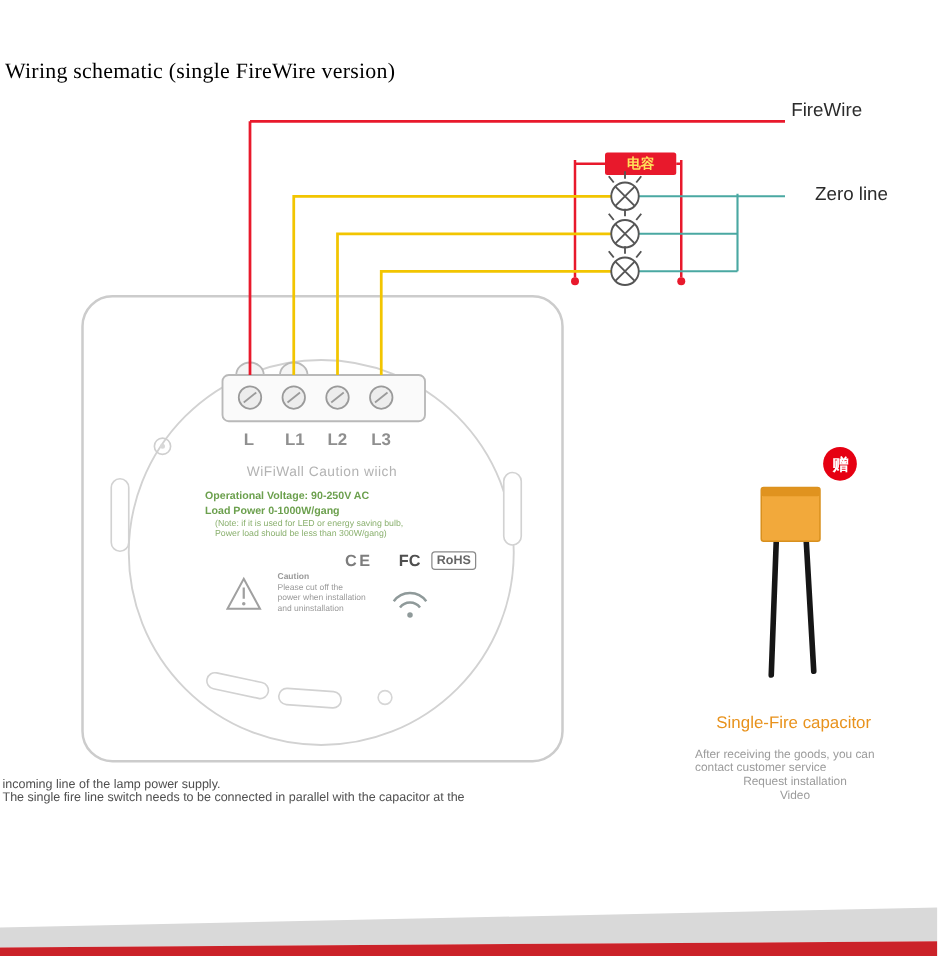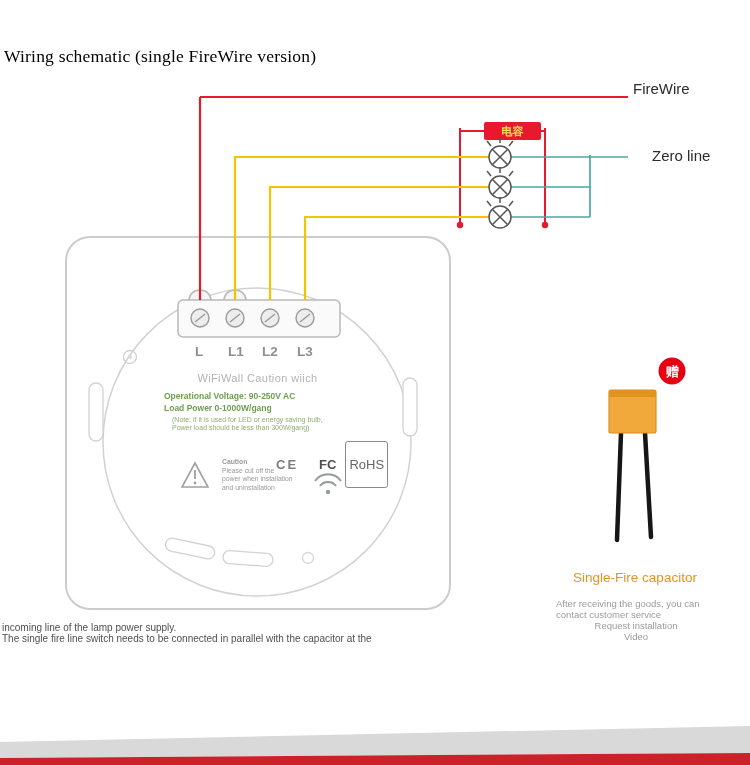--- a/index.html
+++ b/index.html
@@ -17,21 +17,21 @@
   .terminal{font-size:13.5px;font-weight:bold;color:#8f8f8f;top:344px;}
   .t-l{left:195px}.t-l1{left:228px}.t-l2{left:262px}.t-l3{left:297px}
   .product-name{left:150px;top:372px;width:215px;text-align:center;font-size:11px;color:#b3b3b3;letter-spacing:.4px;}
   .spec{left:164px;font-size:8.5px;font-weight:bold;color:#6ca04e;}
   .spec1{top:391px}.spec2{top:403px}
   .specnote{left:172px;font-size:7px;color:#8ab06e;}
   .note1{top:416px}.note2{top:424px}
   .certs{left:276px;top:441px;display:flex;gap:9px;align-items:center;}
   .ce{font-size:13px;font-weight:bold;color:#7d7d7d;letter-spacing:2px;}
   .fc{font-size:13px;font-weight:bold;color:#4f4f4f;padding-left:12px;}
-  .rohs{font-size:13px;color:#666;border:1px solid #8a8a8a;border-radius:3px;padding:15px 3px;}
+  .rohs{font-size:10px;color:#666;border:1px solid #8a8a8a;border-radius:3px;padding:1px 3px;font-weight:bold;}
   .caution{left:222px;top:458px;font-size:6.8px;line-height:8.6px;color:#9a9a9a;}
   .caution .c-title{font-weight:bold;}
   .badge-text{left:659px;top:358px;width:27px;height:27px;text-align:center;line-height:27px;
     color:#fff;font-size:13px;font-weight:bold;}
   .cap-title{left:556px;top:570px;width:158px;text-align:center;font-size:13.5px;color:#e8921c;}
   .cap-note{left:556px;top:598px;width:160px;font-size:9.5px;line-height:11px;color:#9b9b9b;}
   .cap-note .center{text-align:center;}
   .footnote{left:2px;top:623px;font-size:10px;line-height:10.5px;color:#4f4f4f;}
 </style>
 </head>

